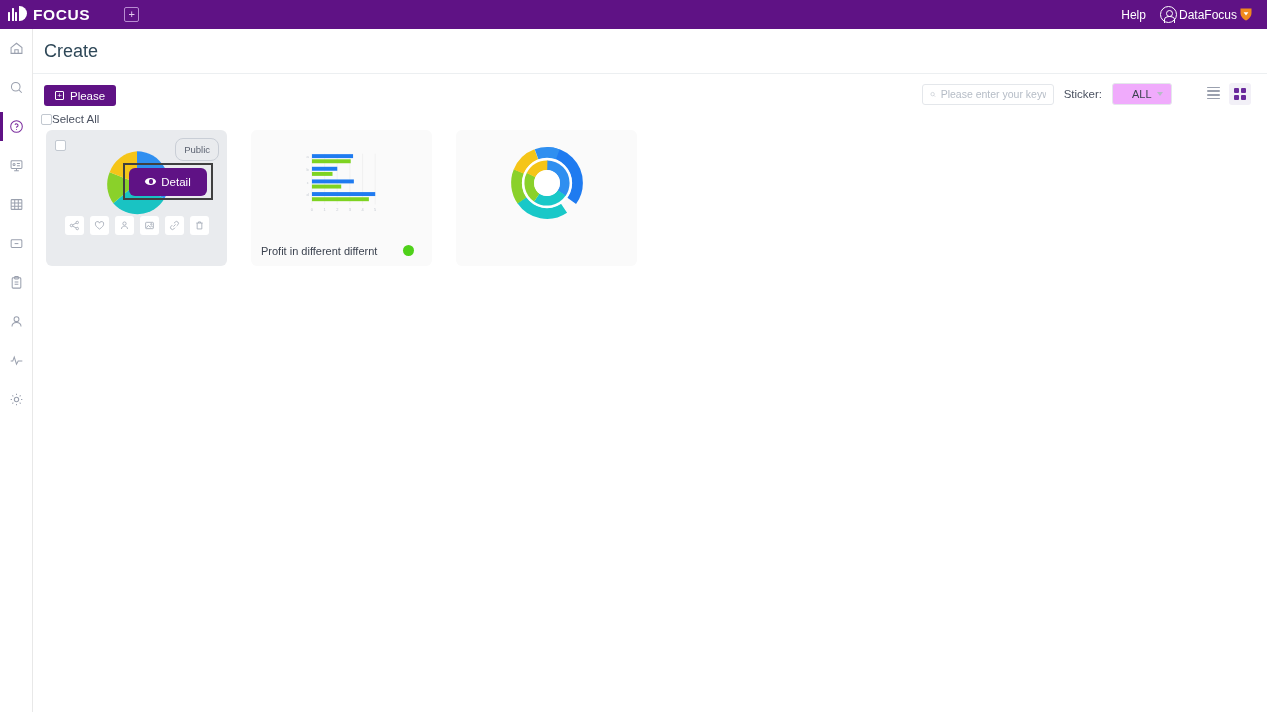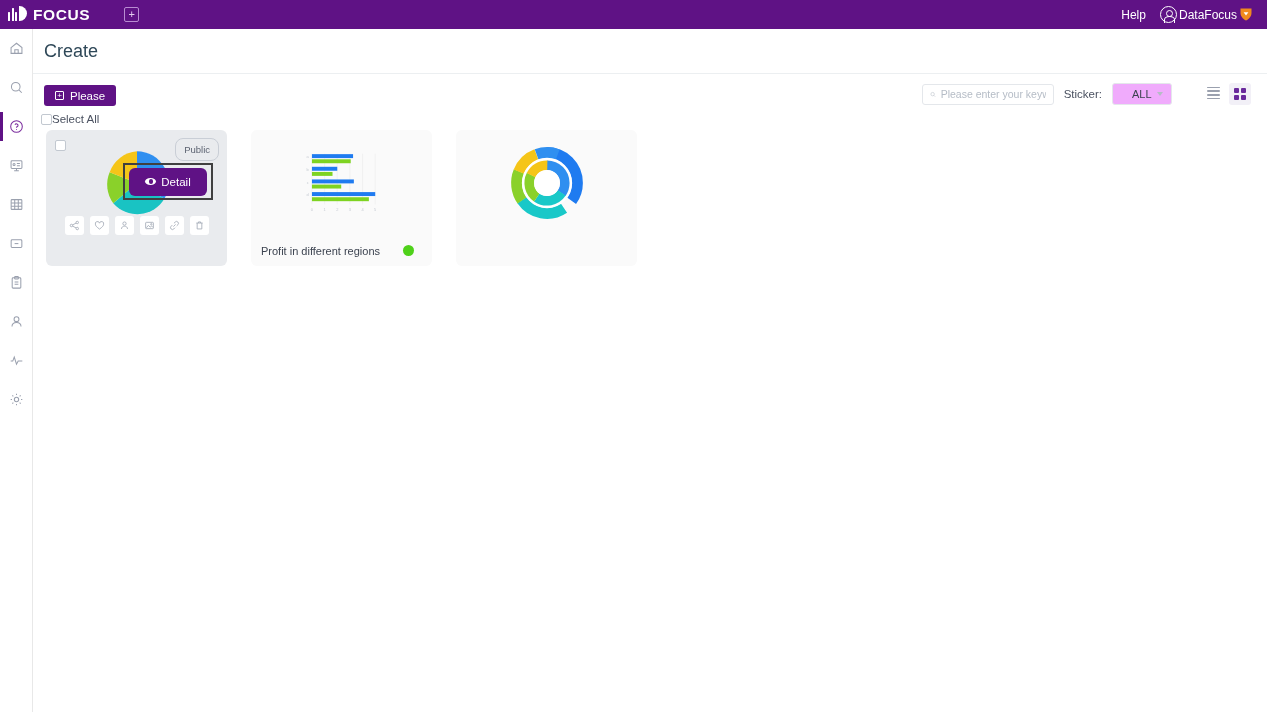--- a/index.html
+++ b/index.html
@@ -480,21 +480,21 @@
           <rect x="22" y="22.5" width="32" height="5" fill="#1f7bf0"></rect>
           <rect x="22" y="29" width="26" height="5" fill="#7ed321"></rect>
           <rect x="22" y="38.5" width="53" height="5" fill="#1f7bf0"></rect>
           <rect x="22" y="45" width="37" height="5" fill="#7ed321"></rect>
           <rect x="22" y="54.5" width="80" height="5" fill="#1f7bf0"></rect>
           <rect x="22" y="61" width="72" height="5" fill="#7ed321"></rect>
         </svg>
       </div>
     </div>
     <div class="card-foot">
-      <span class="card-name">Profit in different regions</span>
+      <span class="card-name">Profit in different differnt</span>
       <span class="dots">
         <span class="dot" style="left:3px;background:#4fd11a"></span>
       </span>
     </div>
   </div>
 
   <div class="card">
     <div class="card-top">
       <div class="thumb">
         <svg width="74" height="74" viewBox="0 0 100 100">

